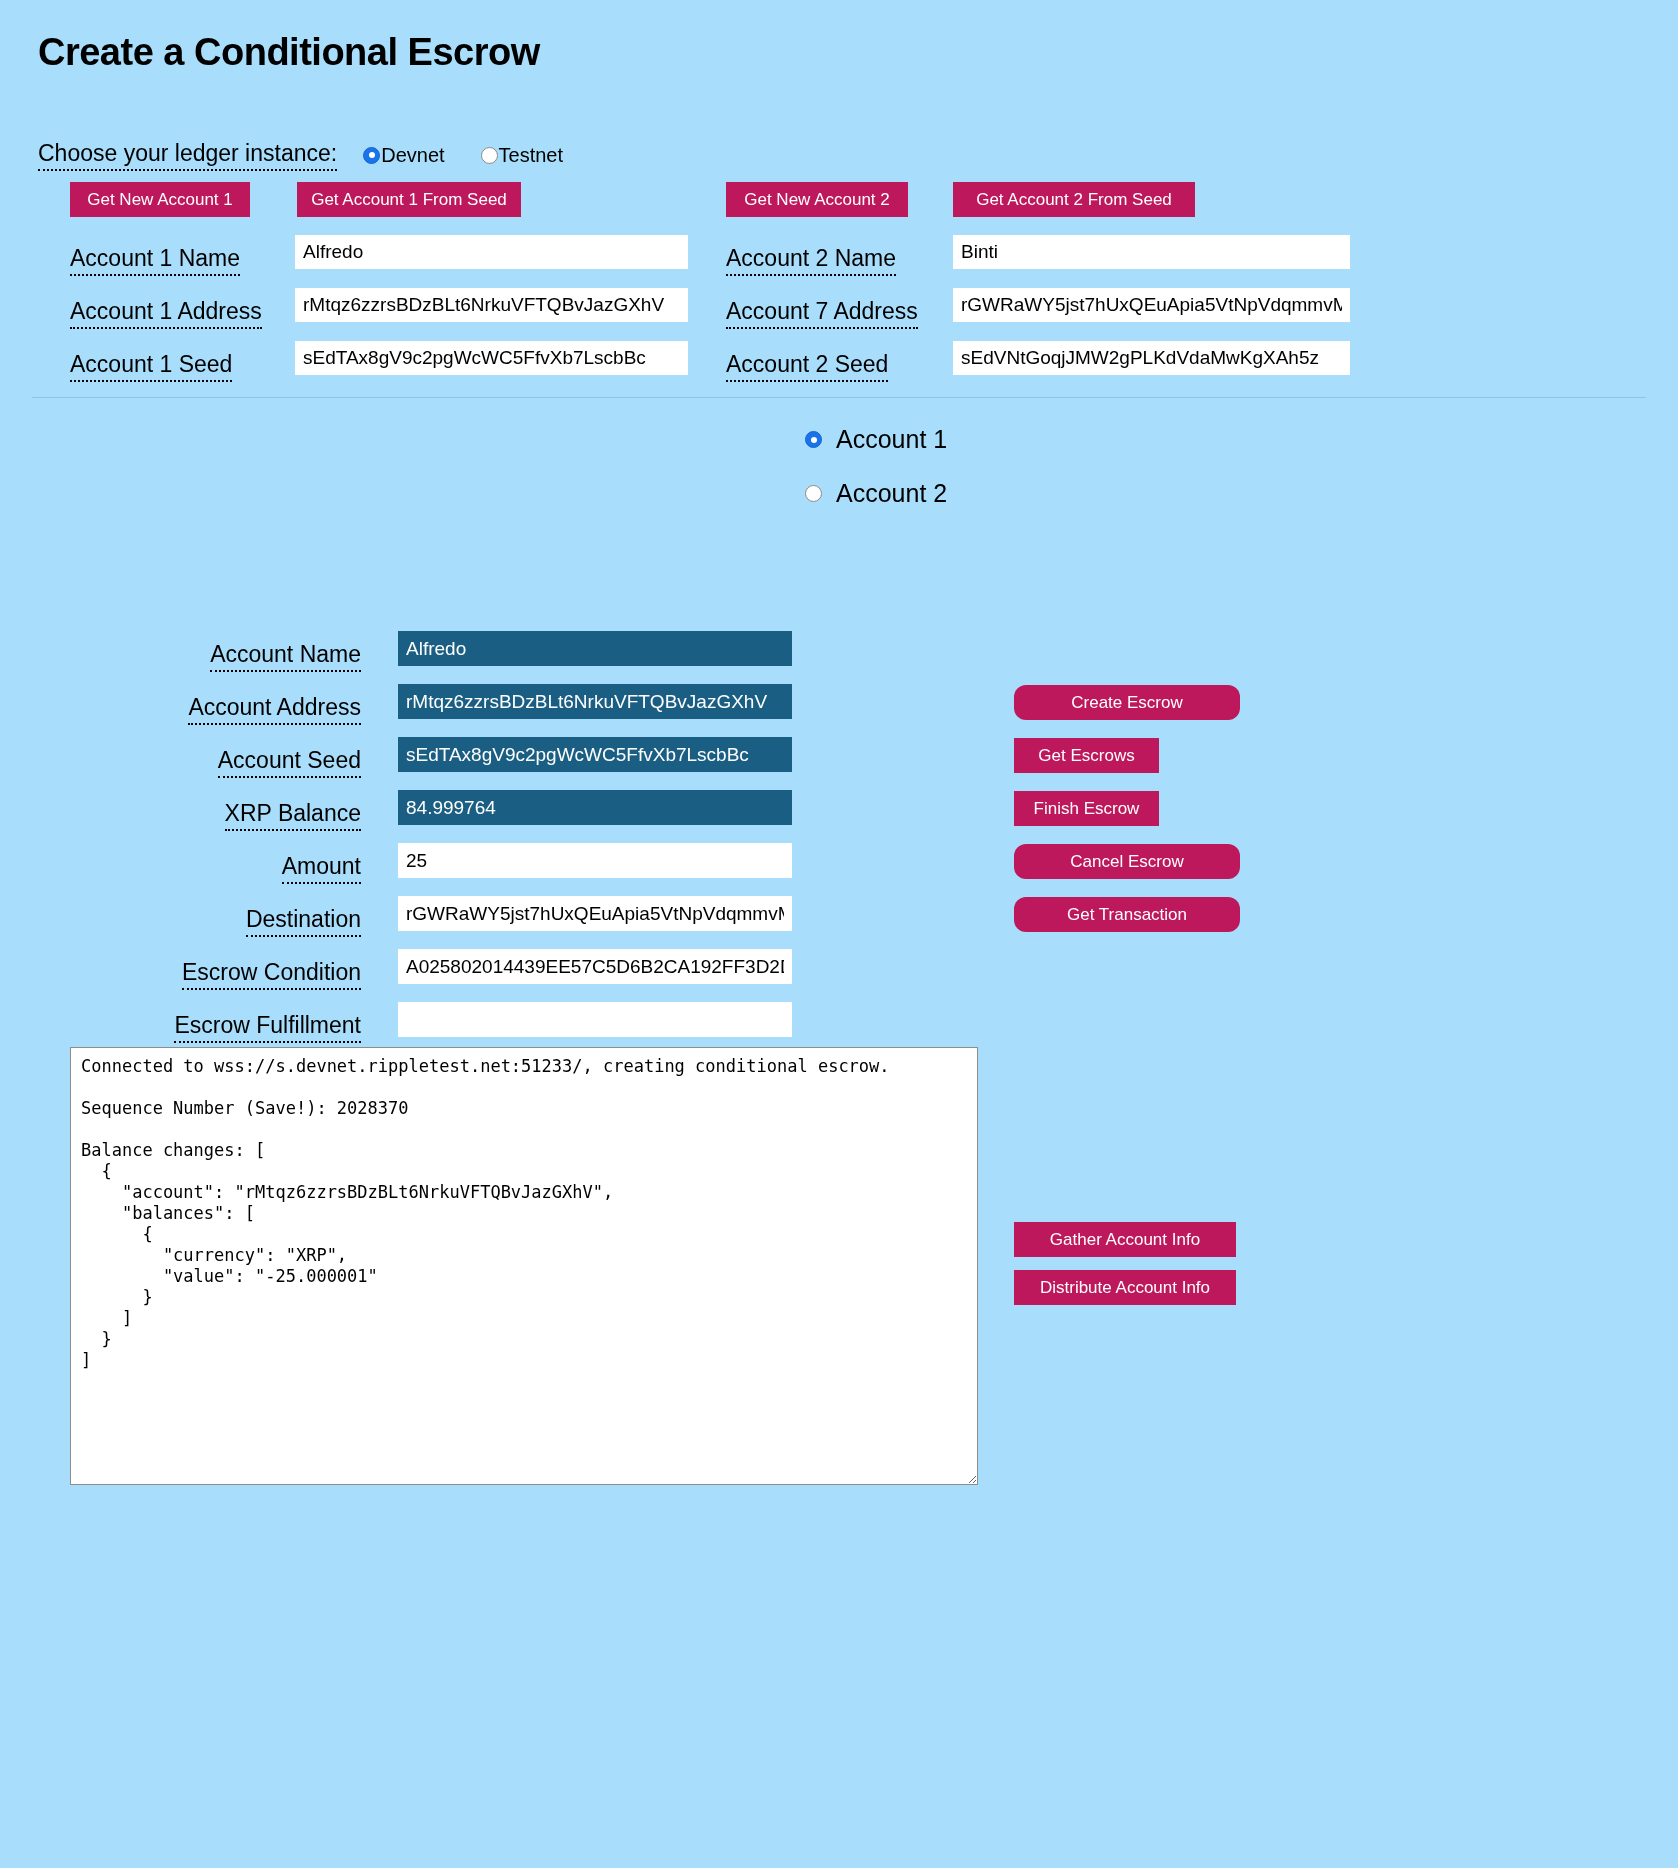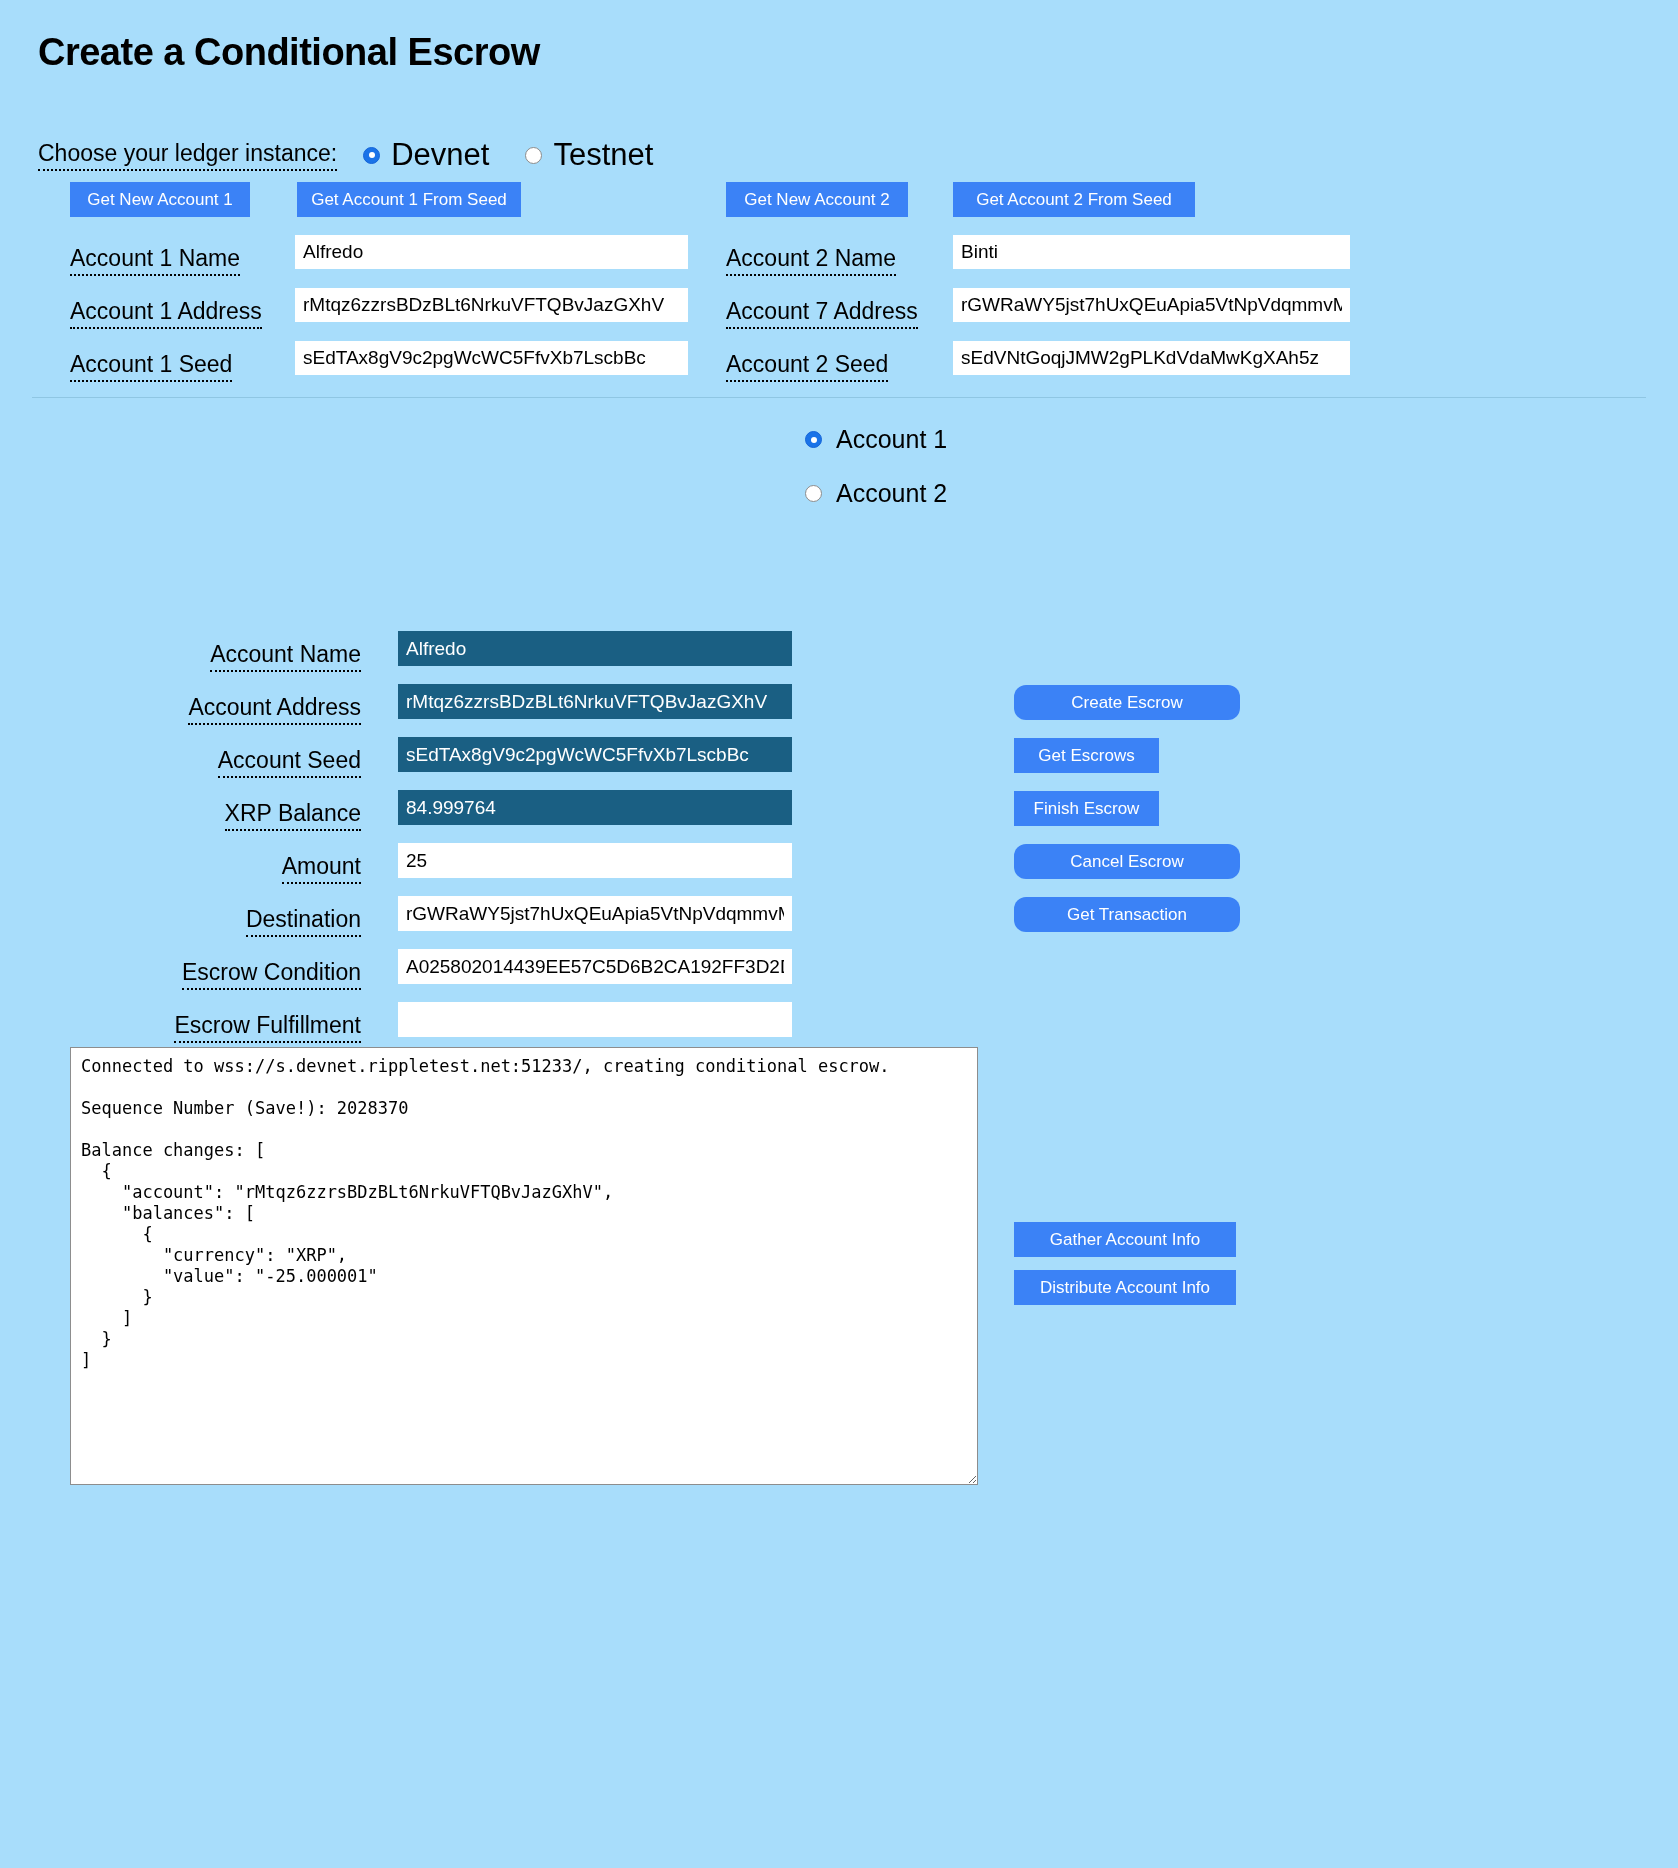--- a/index.html
+++ b/index.html
@@ -78,27 +78,27 @@
     left: 50%;
     top: 50%;
     width: 6px;
     height: 6px;
     margin-left: -3px;
     margin-top: -3px;
     border-radius: 50%;
     background: #fff;
   }
   .radio-label {
-    font-size: 31px;
-    margin-left: 11px;
+    font-size: 20px;
+    margin-left: 1px;
     white-space: nowrap;
   }
   
   .btn {
-    background: #3b82f6;
+    background: #be185d;
     color: #fff;
     border: none;
     font-family: "Liberation Sans", sans-serif;
     font-size: 17px;
     padding: 0 12px;
     height: 35px;
     line-height: 35px;
     cursor: pointer;
     text-align: center;
     white-space: nowrap;

